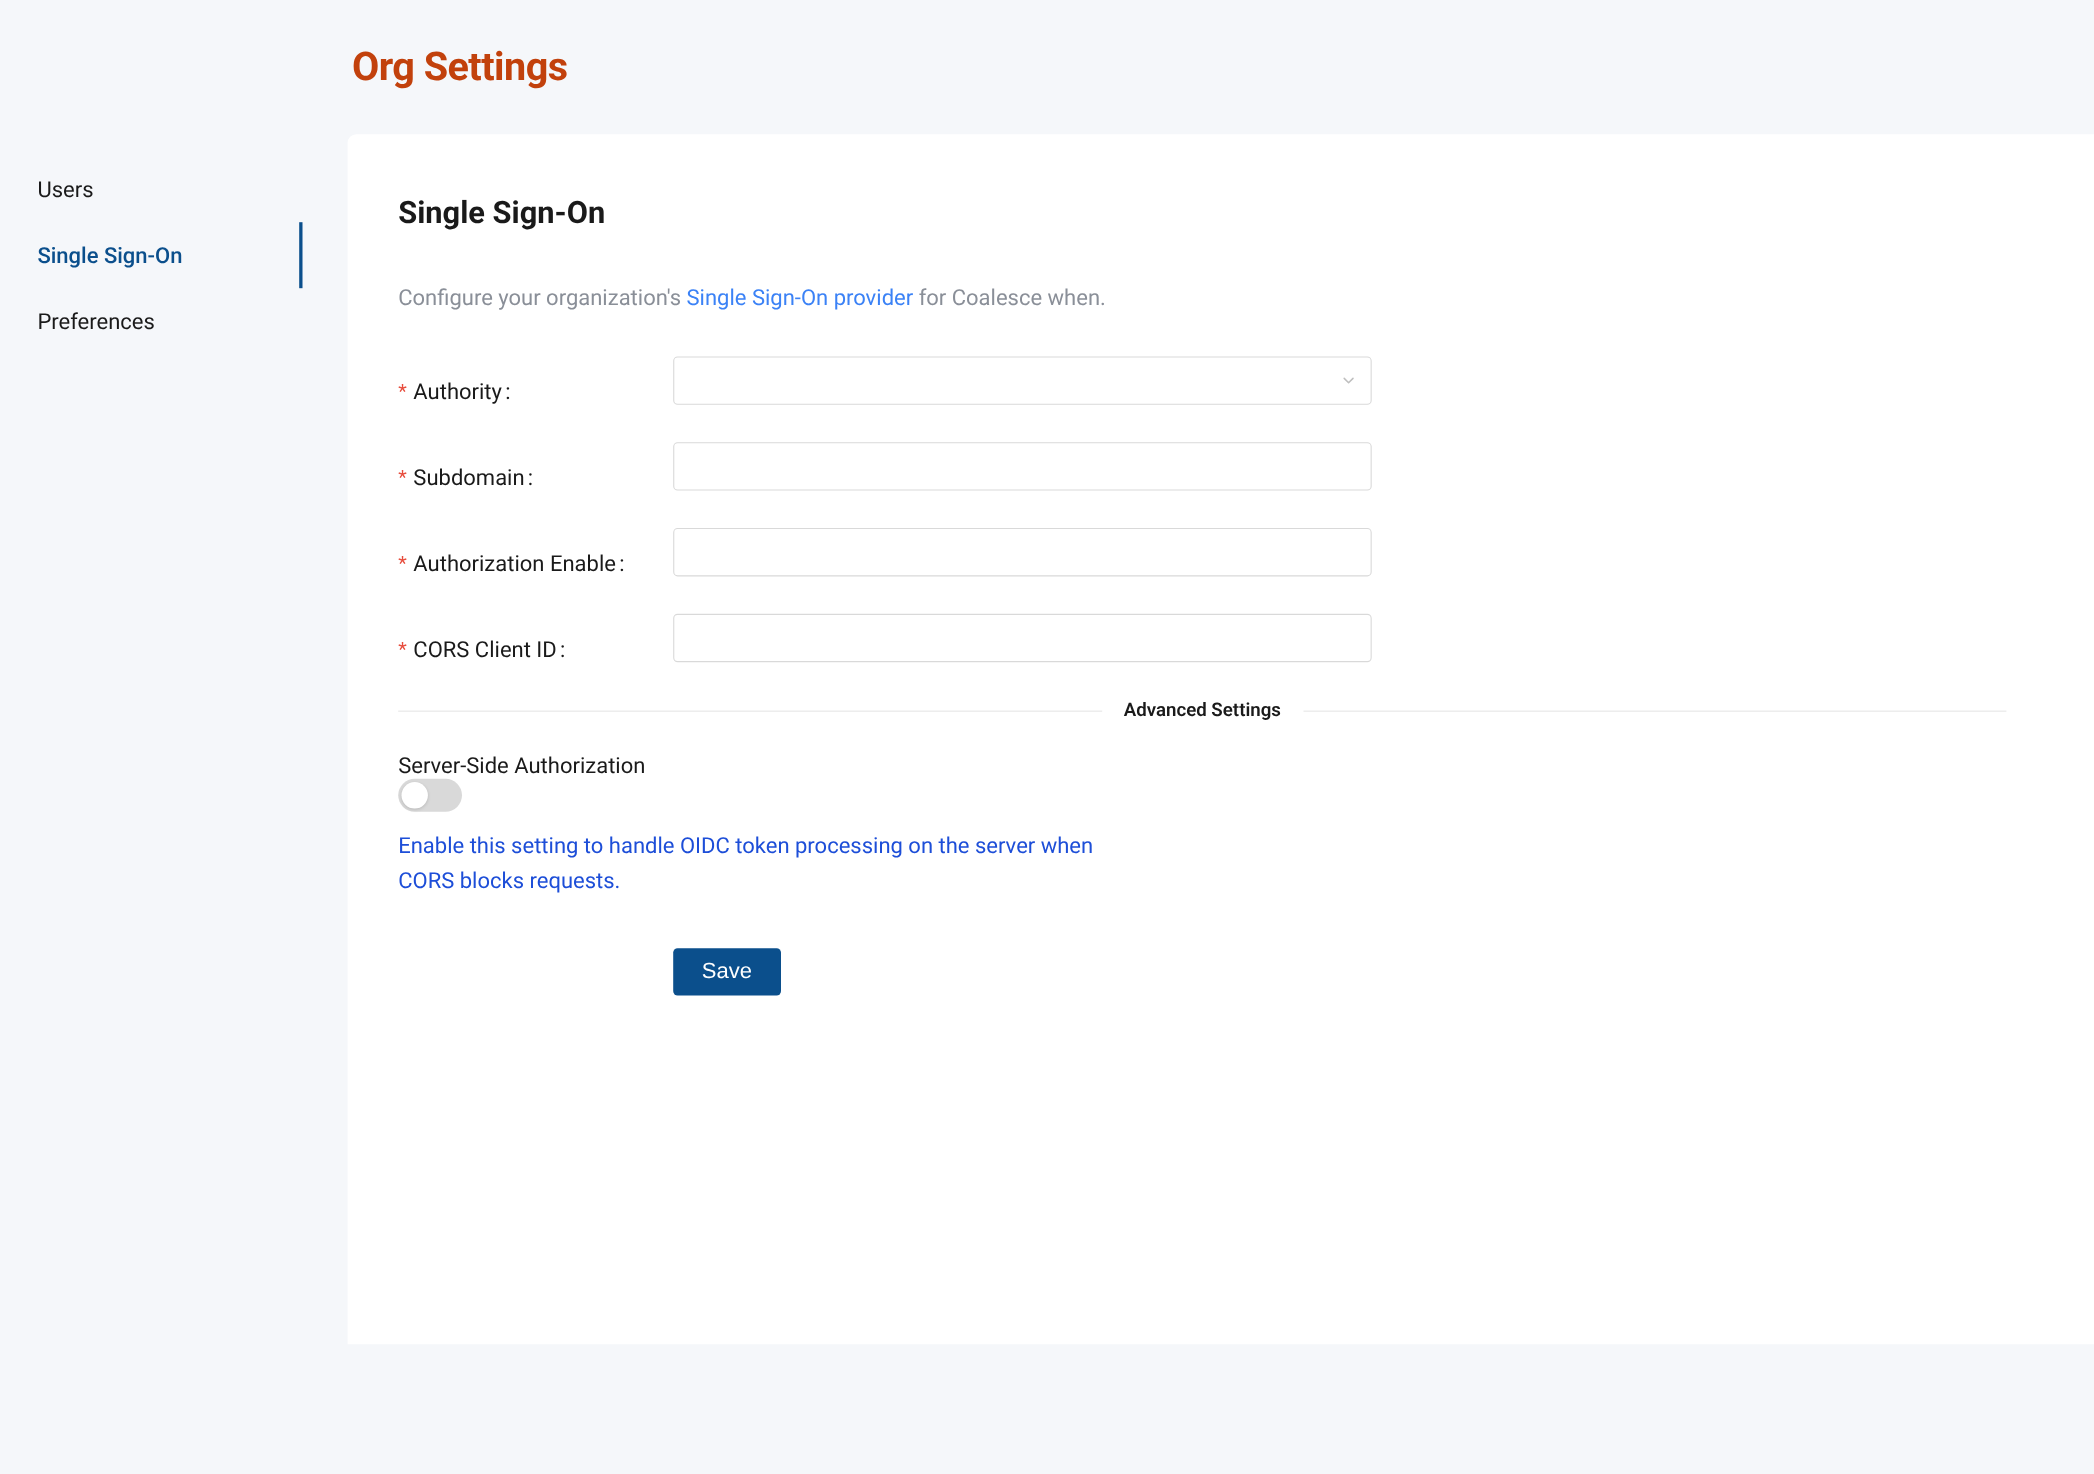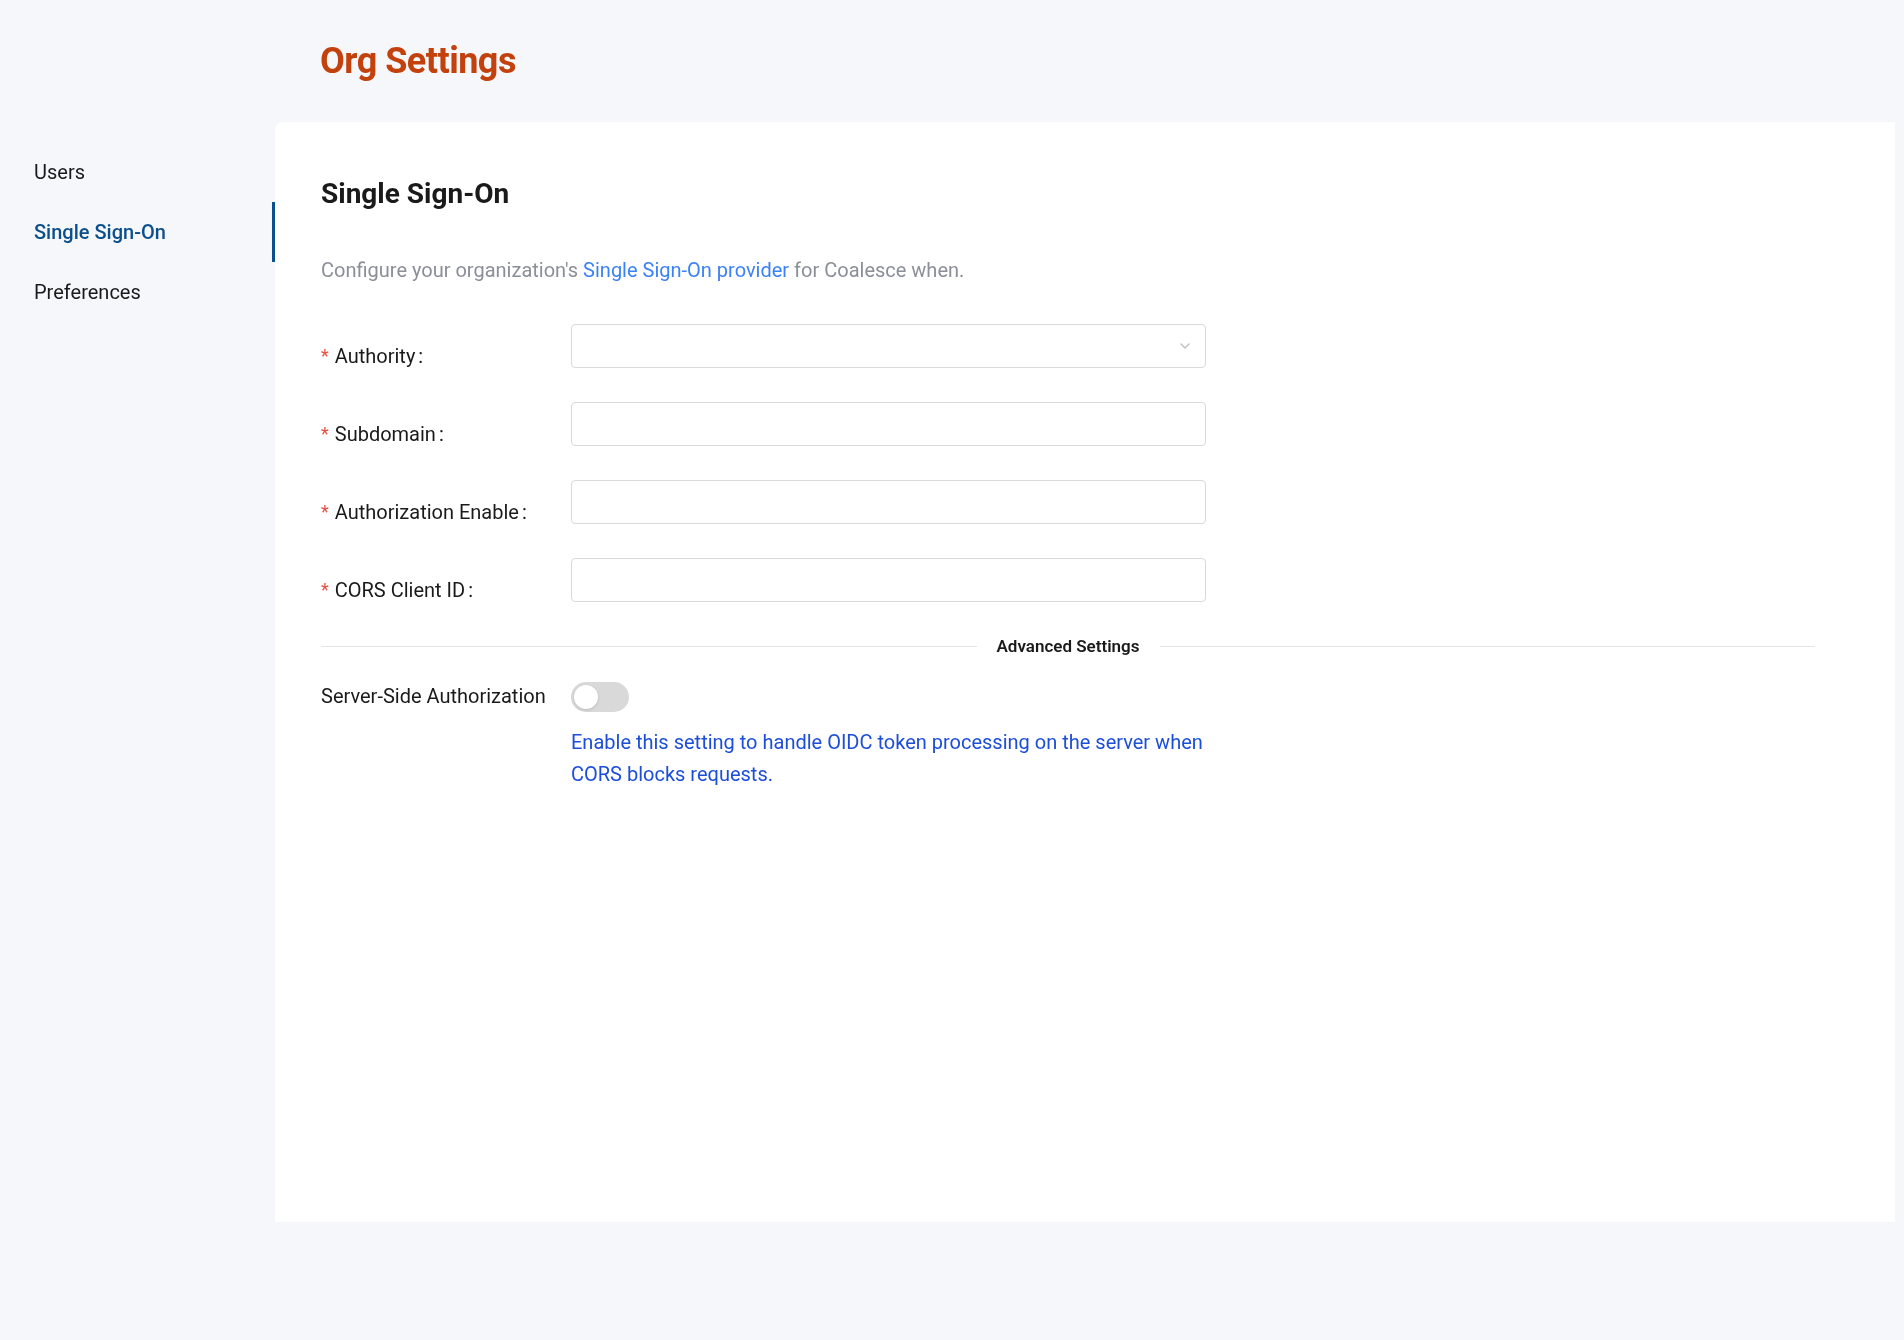--- a/index.html
+++ b/index.html
@@ -16,20 +16,21 @@
     }
     .header h1 {
       font-size: 36px;
       font-weight: 700;
       color: #c2410c;
       letter-spacing: -0.5px;
     }
     .layout {
       display: flex;
       align-items: flex-start;
+      gap: 41px;
     }
     .sidebar {
       width: 275px;
       flex-shrink: 0;
       padding-top: 20px;
     }
     .sidebar-item {
       display: block;
       padding: 18px 34px;
       font-size: 20px;
@@ -129,20 +130,21 @@
       padding: 0 20px;
       font-size: 17px;
       font-weight: 600;
       color: #1a1a1a;
     }
 
     .toggle-row {
       display: flex;
       align-items: flex-start;
       margin-bottom: 10px;
+      flex-direction: column;
     }
     .toggle-label {
       width: 250px;
       flex-shrink: 0;
       font-size: 20px;
       color: #1a1a1a;
       padding-top: 2px;
     }
     .toggle-control-col {
       flex: 1;
@@ -269,15 +271,18 @@
         <span class="colon">Server-Side Authorization</span>
       </div>
       <div class="toggle-control-col">
         <div class="toggle">
           <div class="toggle-knob"></div>
         </div>
         <div class="help-text">Enable this setting to handle OIDC token processing on the server when CORS blocks requests.</div>
       </div>
     </div>
 
+    <div class="save-row">
+      <button class="save-btn">Save</button>
+    </div>
 
   </section>
 </div>
 
 </body></html>

